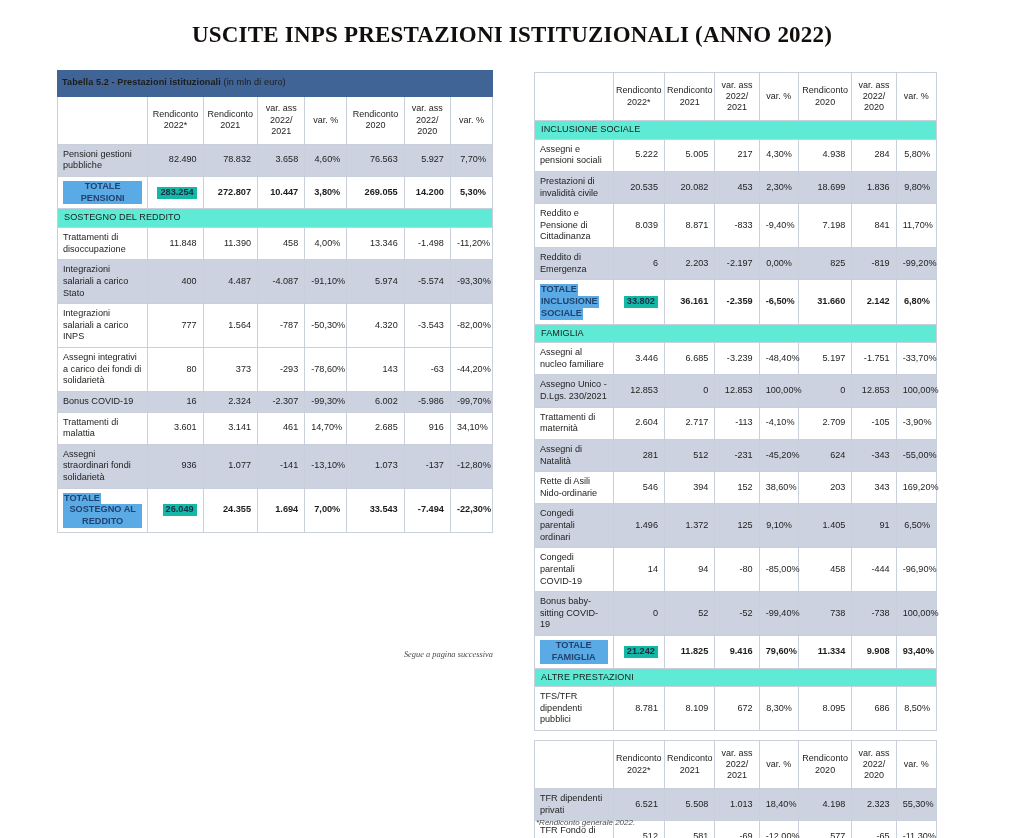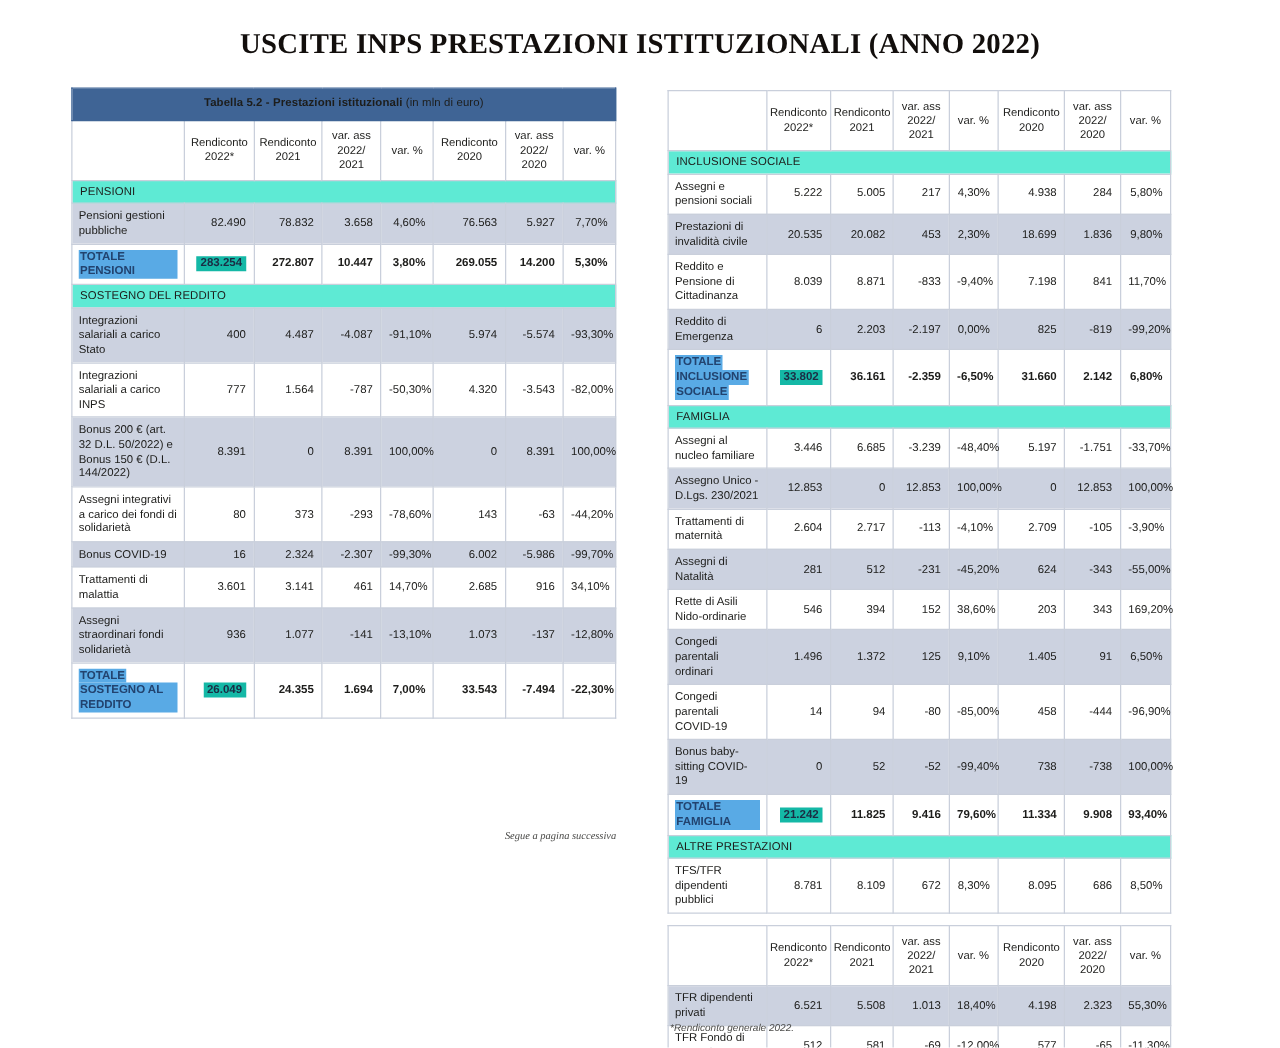--- a/index.html
+++ b/index.html
@@ -42,21 +42,21 @@
     padding:3px 5px;
     font-size:9.1px;
     color:#1d1d1b;
     line-height:1.28;
   }
 
   
   .banner {
     background:#3f6495;
     color:#ffffff;
-    text-align:center;
+    text-align:left;
     font-size:9.6px;
     padding:6px 4px 7px 4px !important;
     border:1px solid #3f6495 !important;
     letter-spacing:0.1px;
   }
   .banner b { font-weight:bold; }
   .banner .sub { font-weight:normal; }
 
   
   tr.colhead td {
@@ -83,37 +83,37 @@
   tr.row td.num { text-align:right; padding:4px 6px !important; }
   tr.shade td { background:#ccd2e0; }
   tr.plain td { background:#ffffff; }
 
   
   tr.total td { font-weight:bold; font-size:9.2px; }
   tr.total td.lbl  { color:#2a4d80; }
   tr.total td.lbl span.hl {
     background:#59aae5; color:#22436f; padding:0 1px;
     display:inline-block;
+    text-align:center;
   }
   tr.total td.num { text-align:right; }
   tr.total td.num.first span.hl {
     background:#14b8a6; color:#1b2c44; padding:0 3px;
     display:inline-block;
   }
   tr.total.plain td { background:#ffffff; }
 
   
   .foot-right {
     position:absolute;
     font-family:"Liberation Serif", serif;
     font-style:italic;
     font-size:8.4px;
     color:#4a4a48;
     text-align:right;
-    margin-top:14px;
   }
   #left-foot  { left:293px; top:650px; width:200px; }
   .foot-left-note {
     position:absolute;
     font-family:Liberation Sans, sans-serif;
     font-style:italic;
     font-size:8px;
     color:#4a4a48;
   }
   #right-foot { left:536px; top:818px; }
@@ -166,23 +166,20 @@
           </td>
           <td>
             <div>var. ass</div>
             <div>2022/</div>
             <div>2020</div>
           </td>
           <td>
             <div>var. %</div>
           </td>
         </tr>
-        <tr>
-          <td class="section" colspan="8">PENSIONI</td>
-        </tr>
         <tr class="row shade">
           <td class="lbl">Pensioni gestioni pubbliche</td>
           <td class="num">82.490</td>
           <td class="num">78.832</td>
           <td class="num">3.658</td>
           <td class="num">4,60%</td>
           <td class="num">76.563</td>
           <td class="num">5.927</td>
           <td class="num">7,70%</td>
         </tr>
@@ -192,49 +189,49 @@
           <td class="num">272.807</td>
           <td class="num">10.447</td>
           <td class="num">3,80%</td>
           <td class="num">269.055</td>
           <td class="num">14.200</td>
           <td class="num">5,30%</td>
         </tr>
         <tr>
           <td class="section" colspan="8">SOSTEGNO DEL REDDITO</td>
         </tr>
+        <tr class="row plain">
+          <td class="lbl">Trattamenti di disoccupazione</td>
+          <td class="num">11.848</td>
+          <td class="num">11.390</td>
+          <td class="num">458</td>
+          <td class="num">4,00%</td>
+          <td class="num">13.346</td>
+          <td class="num">-1.498</td>
+          <td class="num">-11,20%</td>
+        </tr>
         <tr class="row shade">
           <td class="lbl">Integrazioni salariali a carico Stato</td>
           <td class="num">400</td>
           <td class="num">4.487</td>
           <td class="num">-4.087</td>
           <td class="num">-91,10%</td>
           <td class="num">5.974</td>
           <td class="num">-5.574</td>
           <td class="num">-93,30%</td>
         </tr>
         <tr class="row plain">
           <td class="lbl">Integrazioni salariali a carico INPS</td>
           <td class="num">777</td>
           <td class="num">1.564</td>
           <td class="num">-787</td>
           <td class="num">-50,30%</td>
           <td class="num">4.320</td>
           <td class="num">-3.543</td>
           <td class="num">-82,00%</td>
-        </tr>
-        <tr class="row shade">
-          <td class="lbl">Bonus 200 € (art. 32 D.L. 50/2022) e Bonus 150 € (D.L. 144/2022)</td>
-          <td class="num">8.391</td>
-          <td class="num">0</td>
-          <td class="num">8.391</td>
-          <td class="num">100,00%</td>
-          <td class="num">0</td>
-          <td class="num">8.391</td>
-          <td class="num">100,00%</td>
         </tr>
         <tr class="row plain">
           <td class="lbl">Assegni integrativi a carico dei fondi di solidarietà</td>
           <td class="num">80</td>
           <td class="num">373</td>
           <td class="num">-293</td>
           <td class="num">-78,60%</td>
           <td class="num">143</td>
           <td class="num">-63</td>
           <td class="num">-44,20%</td>

